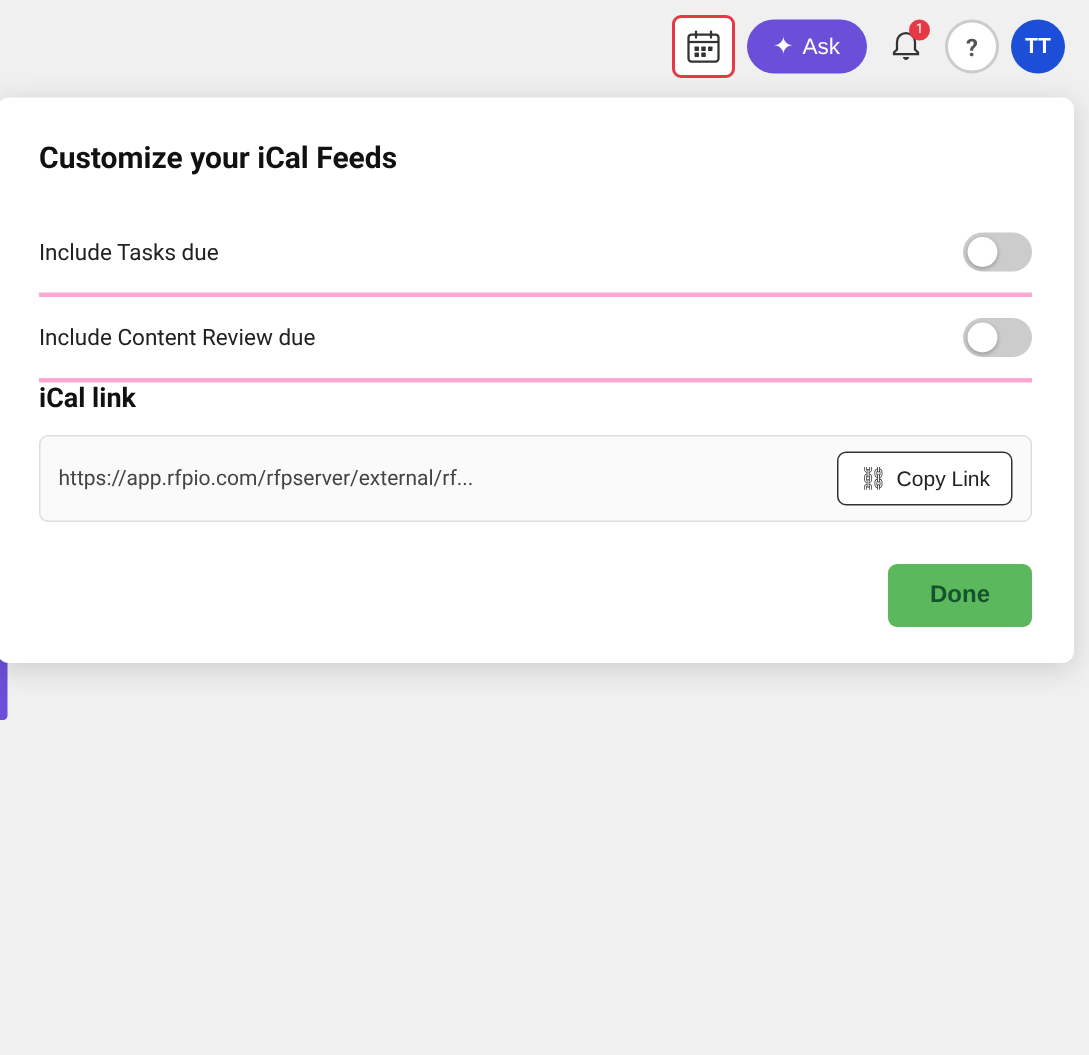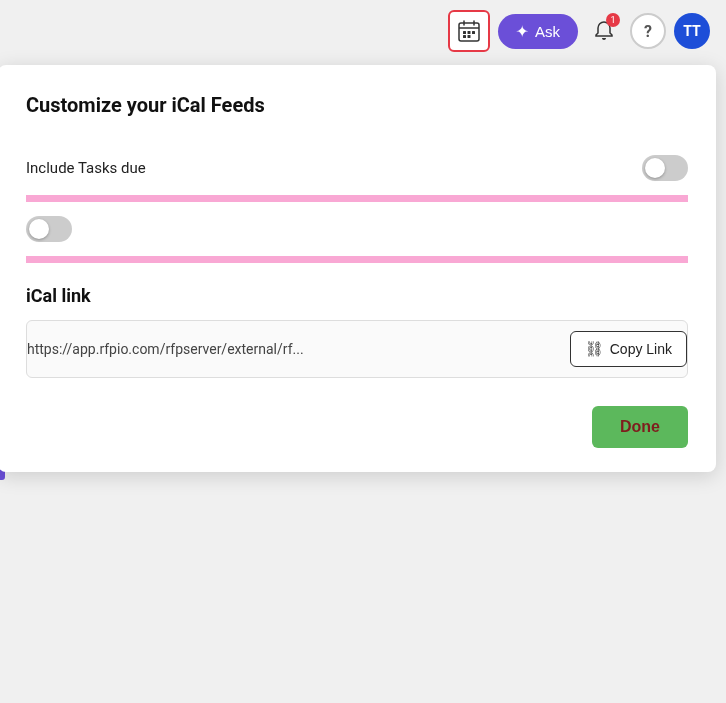--- a/index.html
+++ b/index.html
@@ -125,21 +125,21 @@
       font-weight: 700;
       color: #111;
       margin-bottom: 24px;
     }
 
     .toggle-row {
       display: flex;
       align-items: center;
       justify-content: space-between;
       padding: 14px 0;
-      border-bottom: 7px solid #f9a8d4;
+      border-bottom: 3px solid #f9a8d4;
     }
 
     .toggle-row:last-of-type {
       border-bottom: none;
     }
 
     .toggle-label {
       font-size: 15px;
       color: #222;
     }
@@ -176,36 +176,35 @@
       transition: transform 0.2s;
       box-shadow: 0 1px 3px rgba(0,0,0,0.3);
     }
 
     .toggle-track.on .toggle-thumb {
       transform: translateX(20px);
     }
 
     
     .ical-link-section {
-      margin-top: 22px;
     }
 
     .ical-link-title {
       font-size: 18px;
       font-weight: 700;
       color: #111;
       margin-bottom: 14px;
     }
 
     .link-box {
       display: flex;
       align-items: center;
       border: 1px solid #ddd;
       border-radius: 6px;
-      padding: 10px 0;
+      padding: 10px 12px;
       background: #fafafa;
       gap: 10px;
     }
 
     .link-text {
       flex: 1;
       font-size: 14px;
       color: #444;
       overflow: hidden;
       text-overflow: ellipsis;
@@ -234,21 +233,21 @@
 
     
     .done-row {
       display: flex;
       justify-content: flex-end;
       margin-top: 28px;
     }
 
     .done-btn {
       background: #5cb85c;
-      color: #7f1d1d;
+      color: #14532d;
       border: none;
       border-radius: 6px;
       padding: 12px 28px;
       font-size: 16px;
       font-weight: 600;
       cursor: pointer;
     }
 
     
     .left-accent {
@@ -317,20 +316,21 @@
     <div class="toggle">
       <div class="toggle-track">
         <div class="toggle-thumb"></div>
       </div>
     </div>
   </div>
 
 
 
   <div class="toggle-row">
+    <span class="toggle-label">Include Content Review due</span>
     <div class="toggle">
       <div class="toggle-track">
         <div class="toggle-thumb"></div>
       </div>
     </div>
   </div>
 
   <div class="ical-link-section">
     <div class="ical-link-title">iCal link</div>
     <div class="link-box">

